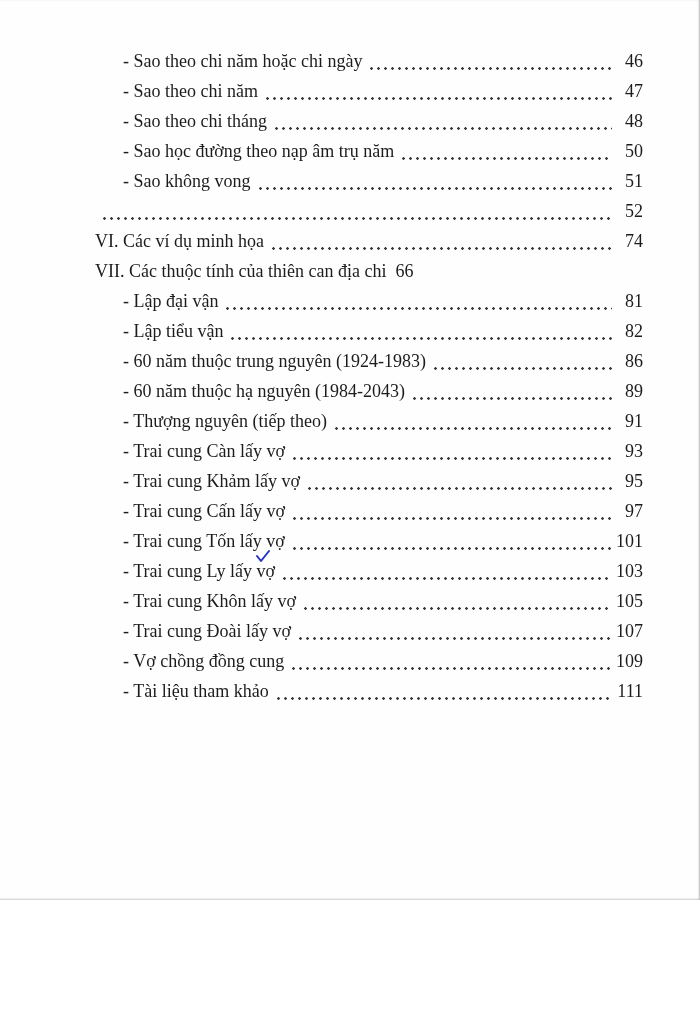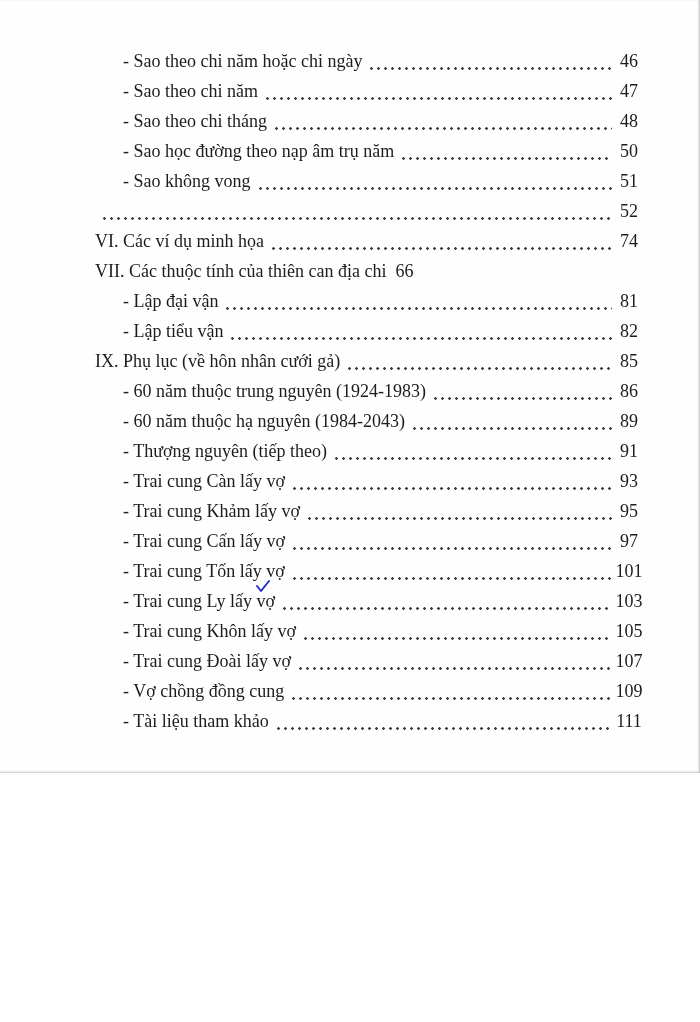--- a/index.html
+++ b/index.html
@@ -3,21 +3,21 @@
 <meta charset="utf-8">
 <style>
   html, body {
     margin: 0;
     padding: 0;
     background: #ffffff;
   }
   .page {
     position: relative;
     width: 700px;
-    height: 773px;
+    height: 900px;
     background: #fefefdd;
     background: #fefefe;
     font-family: "Liberation Serif", "DejaVu Serif", serif;
     color: #1c1c1c;
     overflow: hidden;
   }
   .page::after {
     content: "";
     position: absolute;
     inset: 0;
@@ -52,21 +52,21 @@
     align-self: stretch;
     margin: 0 3px 0 6px;
     background-image: radial-gradient(circle, #3c3c3c 1.15px, rgba(0,0,0,0) 1.5px);
     background-size: 7px 5px;
     background-repeat: repeat-x;
     background-position: 0 20px;
   }
   .pagenum {
     flex: 0 0 auto;
     min-width: 28px;
-    text-align: center;
+    text-align: right;
   }
   .toc-row.no-leader .pagenum {
     min-width: 0;
     margin-left: 9px;
     text-align: left;
   }
   .ink-mark {
     position: absolute;
     right: 4px;
     top: -7px;
@@ -130,25 +130,20 @@
       <div class="toc-row level-2">
     <span class="toc-title">- Lập đại vận</span>
     <span class="leader"></span>
     <span class="pagenum">81</span>
   </div>
       <div class="toc-row level-2">
     <span class="toc-title">- Lập tiểu vận</span>
     <span class="leader"></span>
     <span class="pagenum">82</span>
   </div>
-      <div class="toc-row level-1">
-    <span class="toc-title">IX. Phụ lục (về hôn nhân cưới gả)</span>
-    <span class="leader"></span>
-    <span class="pagenum">85</span>
-  </div>
       <div class="toc-row level-2">
     <span class="toc-title">- 60 năm thuộc trung nguyên (1924-1983)</span>
     <span class="leader"></span>
     <span class="pagenum">86</span>
   </div>
       <div class="toc-row level-2">
     <span class="toc-title">- 60 năm thuộc hạ nguyên (1984-2043)</span>
     <span class="leader"></span>
     <span class="pagenum">89</span>
   </div>

